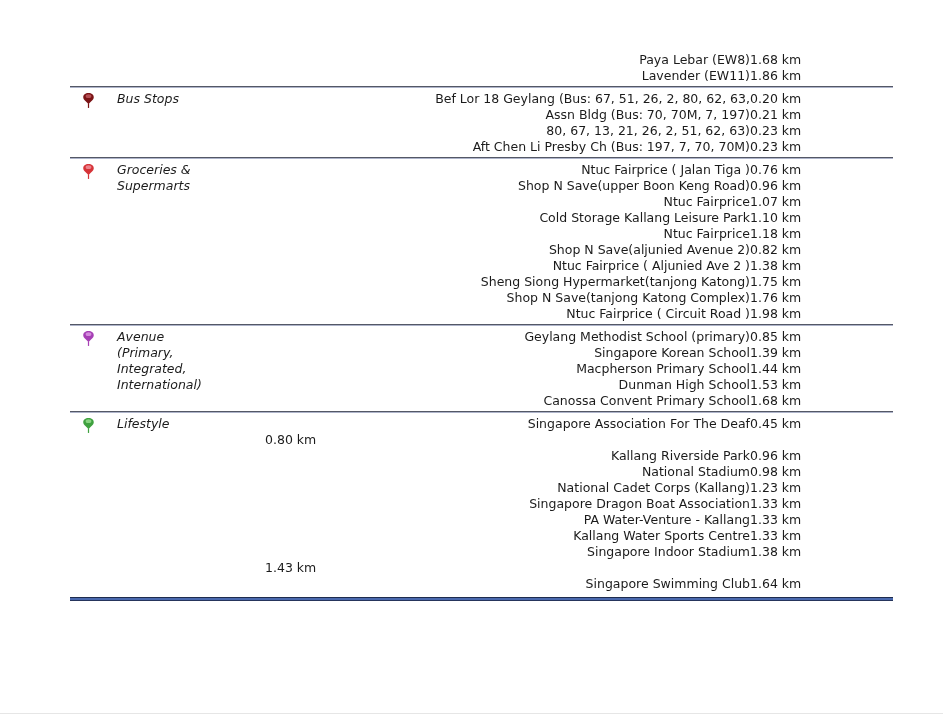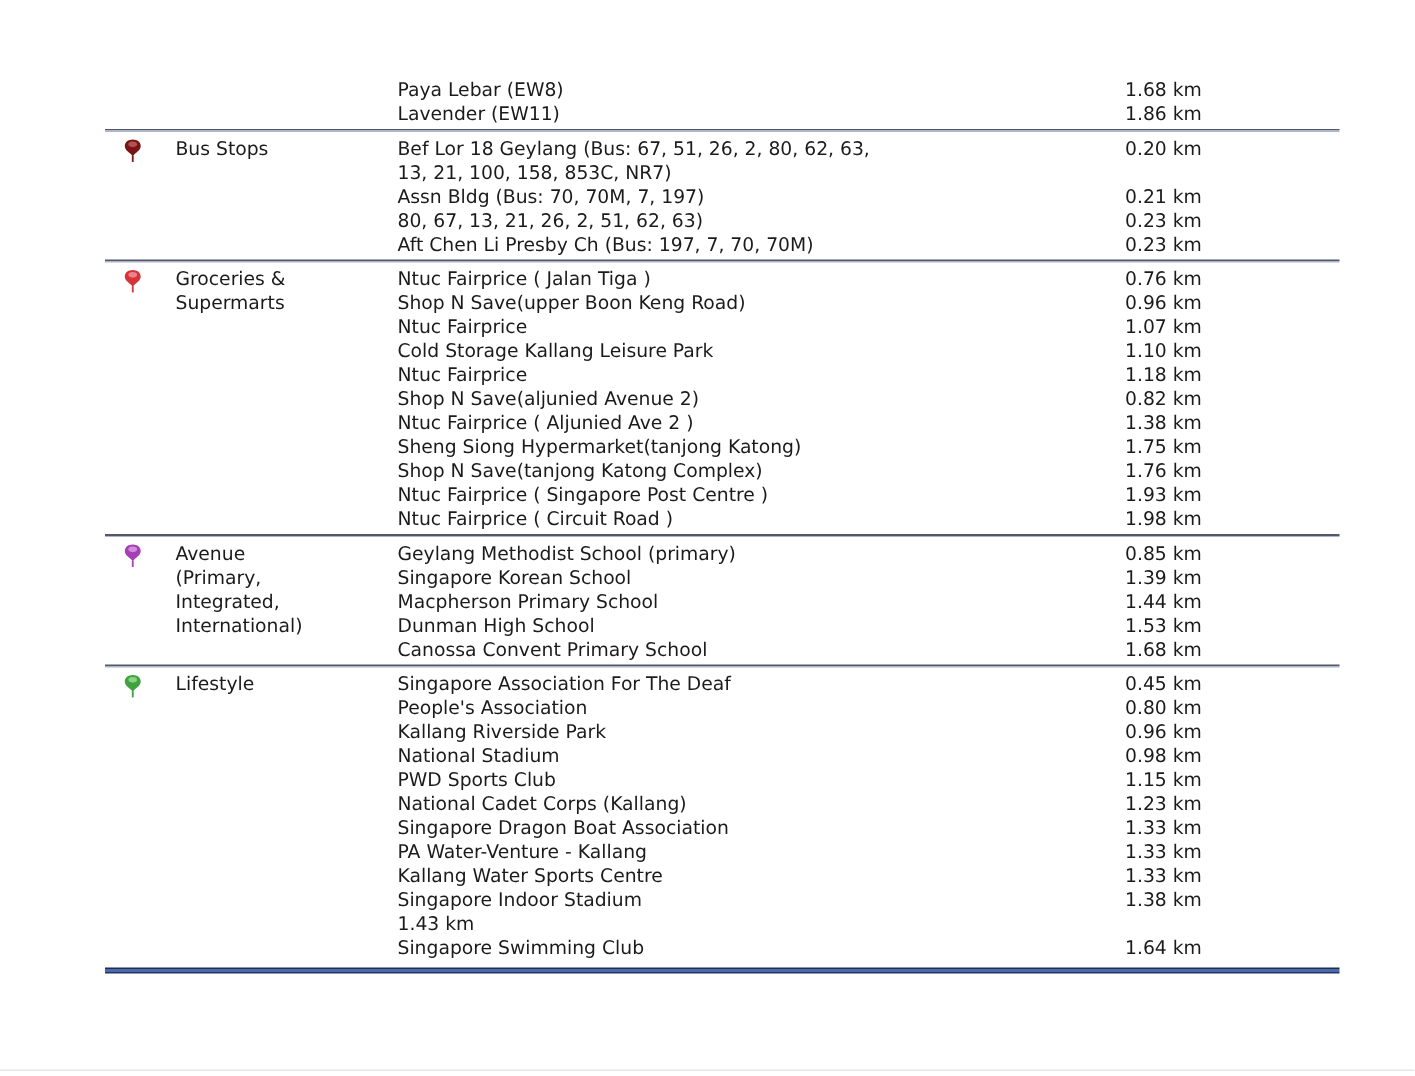--- a/index.html
+++ b/index.html
@@ -9,24 +9,24 @@
     font-family: "DejaVu Sans", "Liberation Sans", sans-serif;
     font-size: 12.5px;
     color: #1b1b1b;
     position: relative;
     overflow: hidden;
   }
   #listing { position: absolute; left: 70px; top: 49px; width: 823px; }
   .sec { display: flex; align-items: flex-start; padding: 3px 0 2px 0; }
   .iconcol { flex: 0 0 47px; box-sizing: border-box; padding-left: 12px; padding-top: 1px; }
   .catcol { flex: 0 0 148px; line-height: 16px; }
-  .catline { line-height: 16px; white-space: nowrap; }
+  .catline { line-height: 16px; white-space: nowrap; font-style: italic; }
   .rowscol { flex: 1; }
   .row { display: flex; align-items: flex-start; }
-  .name { flex: 0 0 485px; }
+  .name { flex: 0 0 485px; text-align: right; }
   .nameline { line-height: 16px; white-space: nowrap; }
   .dist { line-height: 16px; white-space: nowrap; }
   .divider {
     height: 2px;
     background: linear-gradient(to bottom, #545866 0, #545866 1px, #aeb4ca 1px, #aeb4ca 2px);
   }
   .bottom-line {
     height: 4px; margin-top: 3px;
     background: linear-gradient(to bottom, #1e2c4e 0, #1e2c4e 1px, #4a69ae 1px, #4a69ae 3px, #26355c 3px, #26355c 4px);
   }
@@ -73,21 +73,20 @@
         <rect class="pin-stem" x="6.35" y="12.5" width="1.3" height="4.5" fill="#7b1416"></rect>
       </svg>
     </div>
     <div class="catcol">
         <div class="catline">Bus Stops</div>
       </div>
     <div class="rowscol">
   <div class="row">
     <div class="name">
             <div class="nameline">Bef Lor 18 Geylang (Bus: 67, 51, 26, 2, 80, 62, 63,</div>
-            <div class="nameline">13, 21, 100, 158, 853C, NR7)</div>
           </div>
     <div class="dist">0.20 km</div>
   </div>
 
   <div class="row">
     <div class="name">
             <div class="nameline">Assn Bldg (Bus: 70, 70M, 7, 197)</div>
           </div>
     <div class="dist">0.21 km</div>
   </div>
@@ -177,26 +176,20 @@
     <div class="dist">1.75 km</div>
   </div>
 
   <div class="row">
     <div class="name">
             <div class="nameline">Shop N Save(tanjong Katong Complex)</div>
           </div>
     <div class="dist">1.76 km</div>
   </div>
 
-  <div class="row">
-    <div class="name">
-            <div class="nameline">Ntuc Fairprice ( Singapore Post Centre )</div>
-          </div>
-    <div class="dist">1.93 km</div>
-  </div>
 
   <div class="row">
     <div class="name">
             <div class="nameline">Ntuc Fairprice ( Circuit Road )</div>
           </div>
     <div class="dist">1.98 km</div>
   </div>
 </div>
   </section>
 <div class="divider"></div>
@@ -265,46 +258,37 @@
       </div>
     <div class="rowscol">
   <div class="row">
     <div class="name">
             <div class="nameline">Singapore Association For The Deaf</div>
           </div>
     <div class="dist">0.45 km</div>
   </div>
 
   <div class="row">
-    <div class="name">
-            <div class="nameline">People's Association</div>
-          </div>
     <div class="dist">0.80 km</div>
   </div>
 
   <div class="row">
     <div class="name">
             <div class="nameline">Kallang Riverside Park</div>
           </div>
     <div class="dist">0.96 km</div>
   </div>
 
   <div class="row">
     <div class="name">
             <div class="nameline">National Stadium</div>
           </div>
     <div class="dist">0.98 km</div>
   </div>
 
-  <div class="row">
-    <div class="name">
-            <div class="nameline">PWD Sports Club</div>
-          </div>
-    <div class="dist">1.15 km</div>
-  </div>
 
   <div class="row">
     <div class="name">
             <div class="nameline">National Cadet Corps (Kallang)</div>
           </div>
     <div class="dist">1.23 km</div>
   </div>
 
   <div class="row">
     <div class="name">

